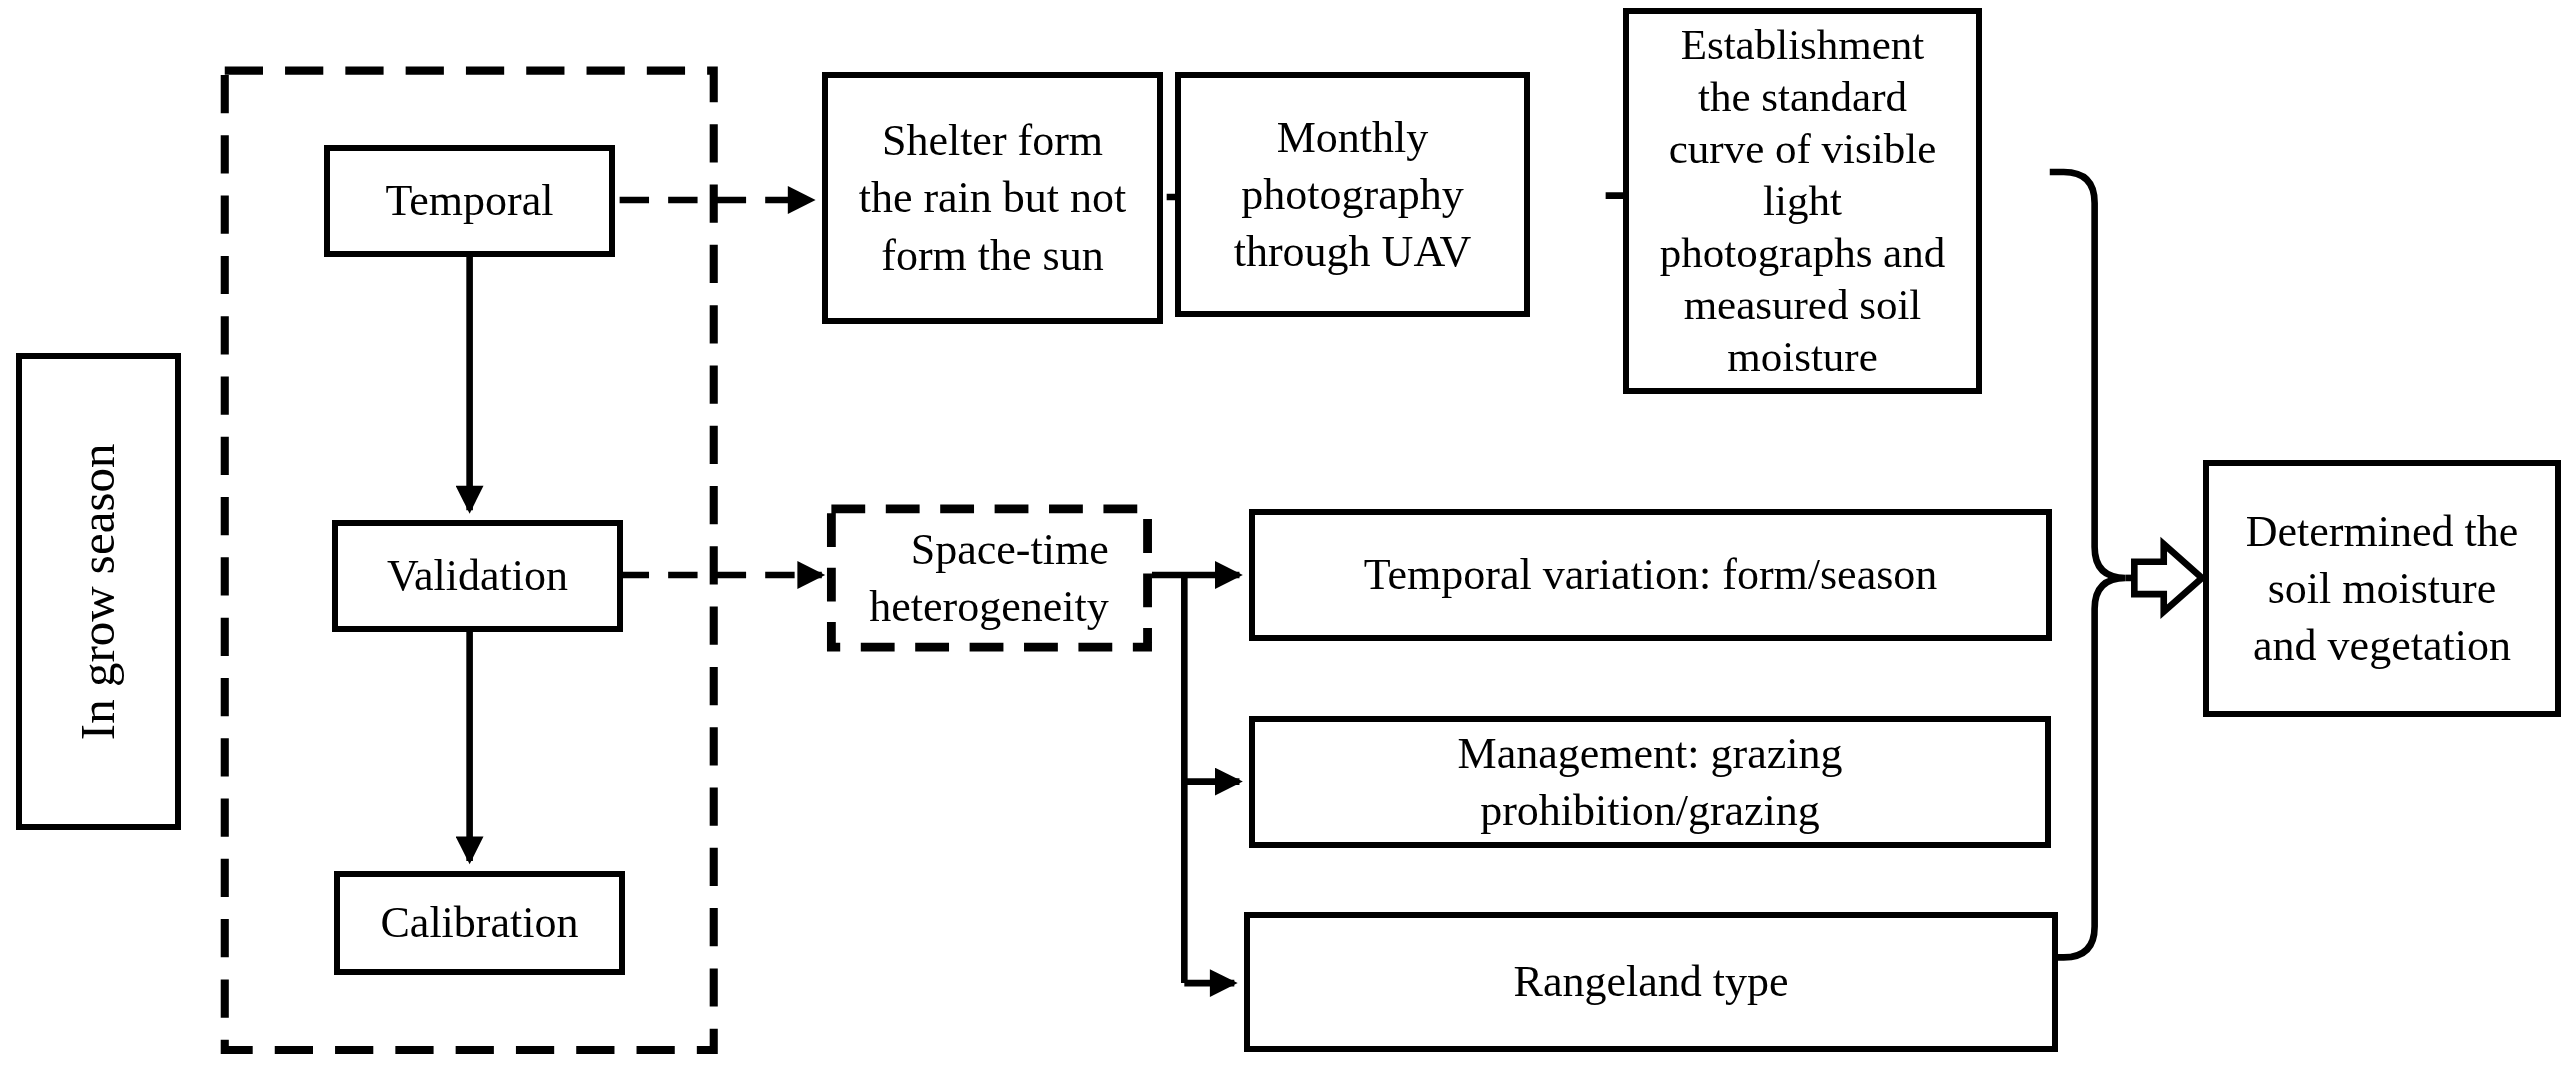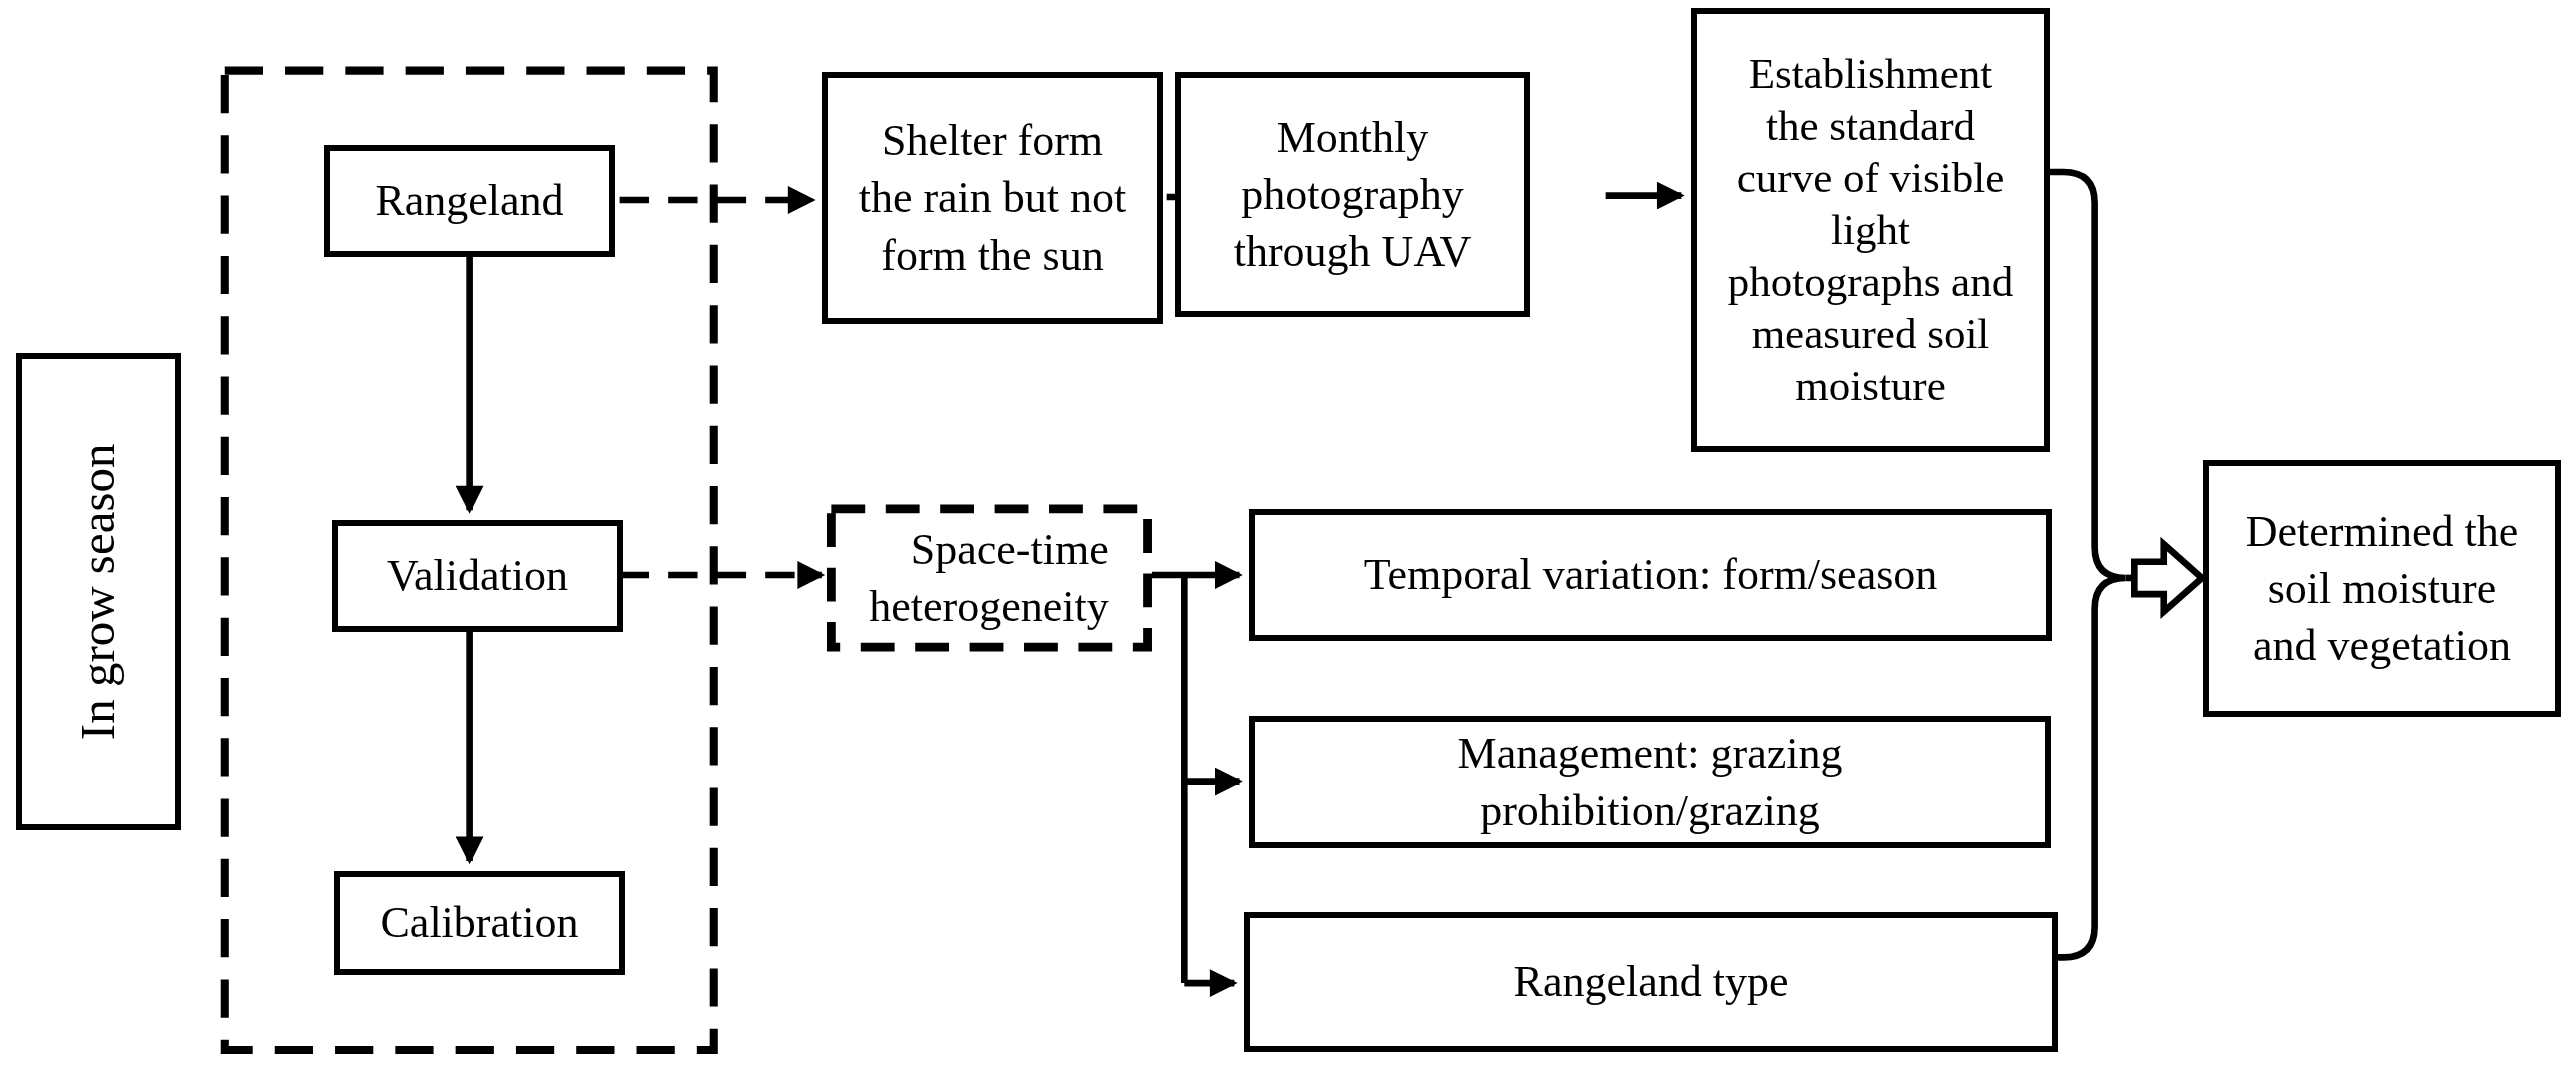--- a/index.html
+++ b/index.html
@@ -69,21 +69,21 @@
     <line x1="2890" y1="786" x2="2902" y2="786" stroke="#000" stroke-width="9"></line>
 
     <path d="M 2902 764 L 2942 764 L 2942 740 L 2994 786 L 2942 832 L 2942 808 L 2902 808 Z" fill="#ffffff" stroke="#000" stroke-width="9" stroke-linejoin="miter"></path>
   </svg>
 
   <div class="box" style="left:16px;top:353px;width:165px;height:477px;">
     <span class="rotated">In grow season</span>
   </div>
 
   <div class="box" style="left:324px;top:145px;width:291px;height:112px;">
-    <span>Rangeland</span>
+    <span>Temporal</span>
   </div>
 
   <div class="box" style="left:324px;top:520px;width:291px;height:112px;margin-left:8px;">
     <span>Validation</span>
   </div>
 
   <div class="box" style="left:325px;top:871px;width:291px;height:104px;margin-left:9px;">
     <span>Calibration</span>
   </div>
 
@@ -92,21 +92,21 @@
 the rain but not
 form the sun</span>
   </div>
 
   <div class="box" style="left:1175px;top:72px;width:355px;height:245px;">
     <span>Monthly
 photography
 through UAV</span>
   </div>
 
-  <div class="box est" style="left:1691px;top:8px;width:359px;height:444px;align-items:center;">
+  <div class="box est" style="left:1623px;top:8px;width:359px;height:386px;align-items:center;">
     <span>Establishment
 the standard
 curve of visible
 light
 photographs and
 measured soil
 moisture</span>
   </div>
 
   <div class="box noborder" style="left:831px;top:509px;width:316px;height:138px;text-align:right;">

